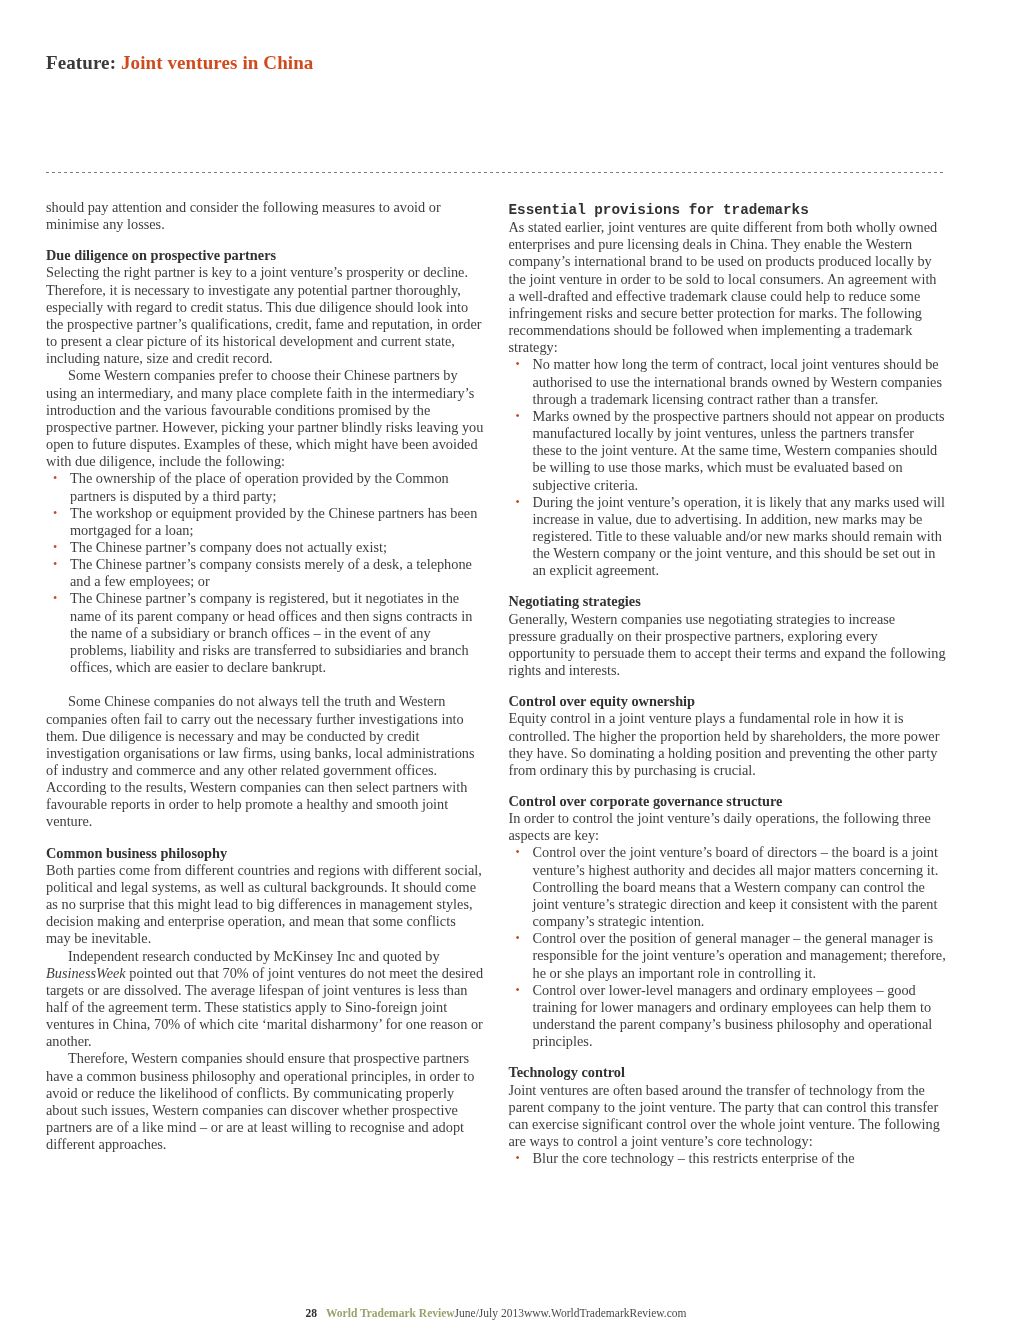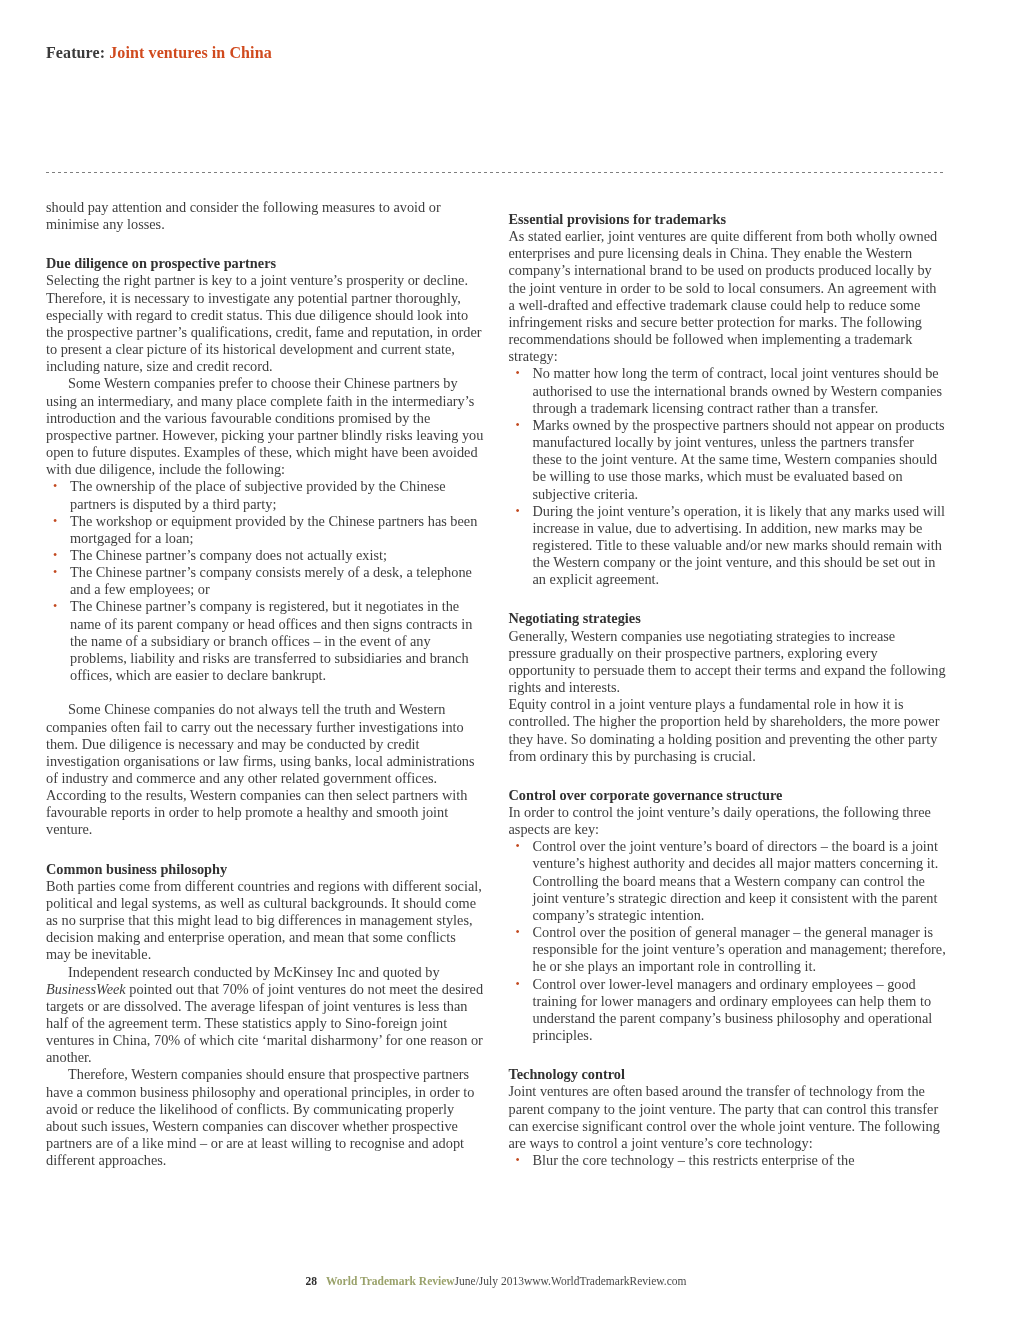--- a/index.html
+++ b/index.html
@@ -8,23 +8,23 @@
     width: 1020px;
     height: 1323px;
     position: relative;
     font-family: "Liberation Serif", serif;
     color: #3e3e3e;
     overflow: hidden;
   }
 
   .page-header {
     position: absolute;
-    top: 44px;
+    top: 52px;
     left: 46px;
-    font-size: 16px;
+    font-size: 19px;
     font-weight: bold;
     letter-spacing: 0.1px;
   }
   .feature-label { color: #3a3a3a; }
   .feature-title { color: #d04a1e; }
 
   .dotted-rule {
     position: absolute;
     top: 172px;
     left: 46px;
@@ -48,23 +48,23 @@
   }
 
   .para { margin: 0; text-align: left; }
   .para.indent { text-indent: 22px; }
   .para.gap { margin-top: 17.15px; }
   .para em { }
 
   .heading {
     font-weight: bold;
     color: #323232;
-    margin-top: 22px;
+    margin-top: 14px;
   }
-  .column > .heading:first-child { margin-top: 12px; }
+  .column > .heading:first-child { margin-top: 3px; font-family: Liberation Mono, monospace; }
 
   .bullets { margin: 0; }
   .bullet-item { position: relative; padding-left: 24px; }
   .bullet-marker {
     position: absolute;
     left: 7px;
     top: 0;
     color: #c2491f;
     font-size: 12px;
     line-height: 17.15px;
@@ -77,42 +77,42 @@
     width: 900px;
     display: flex;
     justify-content: center;
     align-items: baseline;
     font-size: 11.5px;
     line-height: 14px;
   }
   .footer-left { display: flex; align-items: baseline; }
   .footer-page-number { font-weight: bold; color: #2e2e2e; margin-right: 9px; }
   .footer-publication { font-weight: bold; color: #9aa26b; }
-  .footer-issue { color: #4a4a4a; }
+  .footer-issue { color: #4a4a4a; margin-top: 32px; }
   .footer-website { color: #4a4a4a; }
 </style>
 </head>
 <body>
 
 <div class="page-header">
   <span class="feature-label">Feature:</span>
   <span> </span>
   <span class="feature-title">Joint ventures in China</span>
 </div>
 
 <div class="dotted-rule"></div>
 
 <div class="content">
   <div class="column">
       <div class="para">should pay attention and consider the following measures to avoid or minimise any losses.</div>
       <div class="heading">Due diligence on prospective partners</div>
       <div class="para">Selecting the right partner is key to a joint venture’s prosperity or decline. Therefore, it is necessary to investigate any potential partner thoroughly, especially with regard to credit status. This due diligence should look into the prospective partner’s qualifications, credit, fame and reputation, in order to present a clear picture of its historical development and current state, including nature, size and credit record.</div>
       <div class="para indent">Some Western companies prefer to choose their Chinese partners by using an intermediary, and many place complete faith in the intermediary’s introduction and the various favourable conditions promised by the prospective partner. However, picking your partner blindly risks leaving you open to future disputes. Examples of these, which might have been avoided with due diligence, include the following:</div>
       <div class="bullets">
-        <div class="bullet-item"><span class="bullet-marker">•</span><span class="bullet-text">The ownership of the place of subjective provided by the Chinese partners is disputed by a third party;</span></div>
+        <div class="bullet-item"><span class="bullet-marker">•</span><span class="bullet-text">The ownership of the place of operation provided by the Common partners is disputed by a third party;</span></div>
         <div class="bullet-item"><span class="bullet-marker">•</span><span class="bullet-text">The workshop or equipment provided by the Chinese partners has been mortgaged for a loan;</span></div>
         <div class="bullet-item"><span class="bullet-marker">•</span><span class="bullet-text">The Chinese partner’s company does not actually exist;</span></div>
         <div class="bullet-item"><span class="bullet-marker">•</span><span class="bullet-text">The Chinese partner’s company consists merely of a desk, a telephone and a few employees; or</span></div>
         <div class="bullet-item"><span class="bullet-marker">•</span><span class="bullet-text">The Chinese partner’s company is registered, but it negotiates in the name of its parent company or head offices and then signs contracts in the name of a subsidiary or branch offices – in the event of any problems, liability and risks are transferred to subsidiaries and branch offices, which are easier to declare bankrupt.</span></div>
       </div>
       <div class="para indent gap">Some Chinese companies do not always tell the truth and Western companies often fail to carry out the necessary further investigations into them. Due diligence is necessary and may be conducted by credit investigation organisations or law firms, using banks, local administrations of industry and commerce and any other related government offices. According to the results, Western companies can then select partners with favourable reports in order to help promote a healthy and smooth joint venture.</div>
       <div class="heading">Common business philosophy</div>
       <div class="para">Both parties come from different countries and regions with different social, political and legal systems, as well as cultural backgrounds. It should come as no surprise that this might lead to big differences in management styles, decision making and enterprise operation, and mean that some conflicts may be inevitable.</div>
       <div class="para indent">Independent research conducted by McKinsey Inc and quoted by <em>BusinessWeek</em> pointed out that 70% of joint ventures do not meet the desired targets or are dissolved. The average lifespan of joint ventures is less than half of the agreement term. These statistics apply to Sino-foreign joint ventures in China, 70% of which cite ‘marital disharmony’ for one reason or another.</div>
       <div class="para indent">Therefore, Western companies should ensure that prospective partners have a common business philosophy and operational principles, in order to avoid or reduce the likelihood of conflicts. By communicating properly about such issues, Western companies can discover whether prospective partners are of a like mind – or are at least willing to recognise and adopt different approaches.</div>
@@ -120,20 +120,21 @@
   <div class="column">
       <div class="heading">Essential provisions for trademarks</div>
       <div class="para">As stated earlier, joint ventures are quite different from both wholly owned enterprises and pure licensing deals in China. They enable the Western company’s international brand to be used on products produced locally by the joint venture in order to be sold to local consumers. An agreement with a well-drafted and effective trademark clause could help to reduce some infringement risks and secure better protection for marks. The following recommendations should be followed when implementing a trademark strategy:</div>
       <div class="bullets">
         <div class="bullet-item"><span class="bullet-marker">•</span><span class="bullet-text">No matter how long the term of contract, local joint ventures should be authorised to use the international brands owned by Western companies through a trademark licensing contract rather than a transfer.</span></div>
         <div class="bullet-item"><span class="bullet-marker">•</span><span class="bullet-text">Marks owned by the prospective partners should not appear on products manufactured locally by joint ventures, unless the partners transfer these to the joint venture. At the same time, Western companies should be willing to use those marks, which must be evaluated based on subjective criteria.</span></div>
         <div class="bullet-item"><span class="bullet-marker">•</span><span class="bullet-text">During the joint venture’s operation, it is likely that any marks used will increase in value, due to advertising. In addition, new marks may be registered. Title to these valuable and/or new marks should remain with the Western company or the joint venture, and this should be set out in an explicit agreement.</span></div>
       </div>
       <div class="heading">Negotiating strategies</div>
       <div class="para">Generally, Western companies use negotiating strategies to increase pressure gradually on their prospective partners, exploring every opportunity to persuade them to accept their terms and expand the following rights and interests.</div>
+      <div class="heading">Control over equity ownership</div>
       <div class="para">Equity control in a joint venture plays a fundamental role in how it is controlled. The higher the proportion held by shareholders, the more power they have. So dominating a holding position and preventing the other party from ordinary this by purchasing is crucial.</div>
       <div class="heading">Control over corporate governance structure</div>
       <div class="para">In order to control the joint venture’s daily operations, the following three aspects are key:</div>
       <div class="bullets">
         <div class="bullet-item"><span class="bullet-marker">•</span><span class="bullet-text">Control over the joint venture’s board of directors – the board is a joint venture’s highest authority and decides all major matters concerning it. Controlling the board means that a Western company can control the joint venture’s strategic direction and keep it consistent with the parent company’s strategic intention.</span></div>
         <div class="bullet-item"><span class="bullet-marker">•</span><span class="bullet-text">Control over the position of general manager – the general manager is responsible for the joint venture’s operation and management; therefore, he or she plays an important role in controlling it.</span></div>
         <div class="bullet-item"><span class="bullet-marker">•</span><span class="bullet-text">Control over lower-level managers and ordinary employees – good training for lower managers and ordinary employees can help them to understand the parent company’s business philosophy and operational principles.</span></div>
       </div>
       <div class="heading">Technology control</div>
       <div class="para">Joint ventures are often based around the transfer of technology from the parent company to the joint venture. The party that can control this transfer can exercise significant control over the whole joint venture. The following are ways to control a joint venture’s core technology:</div>

